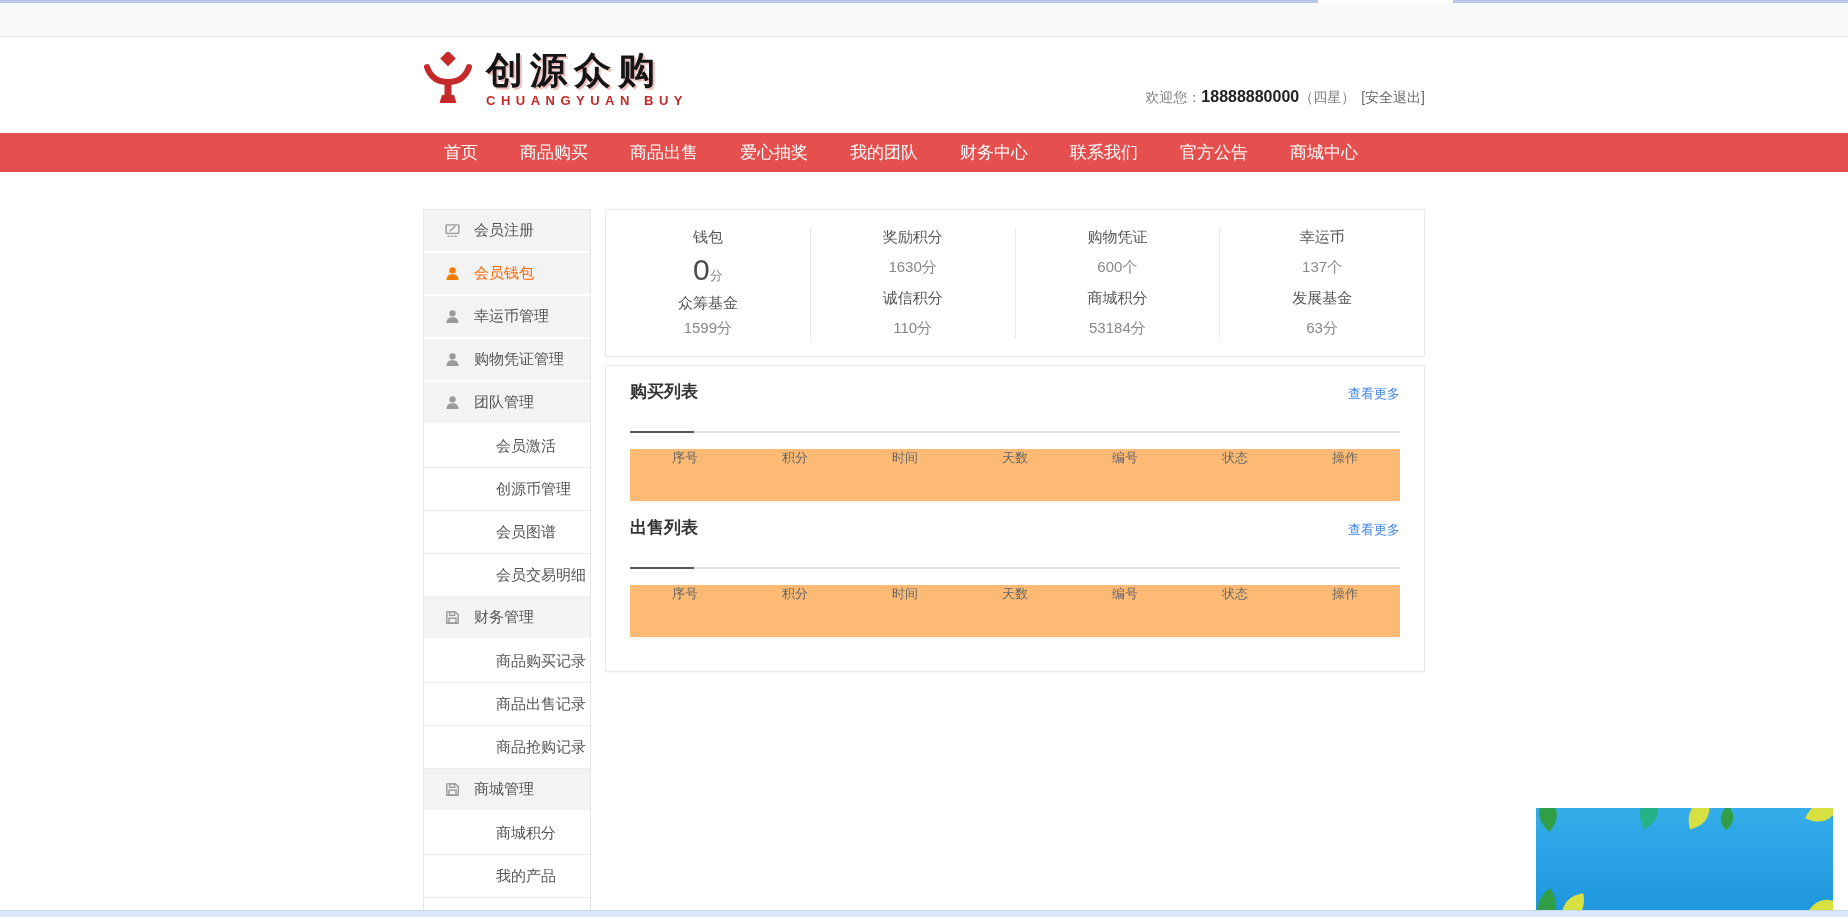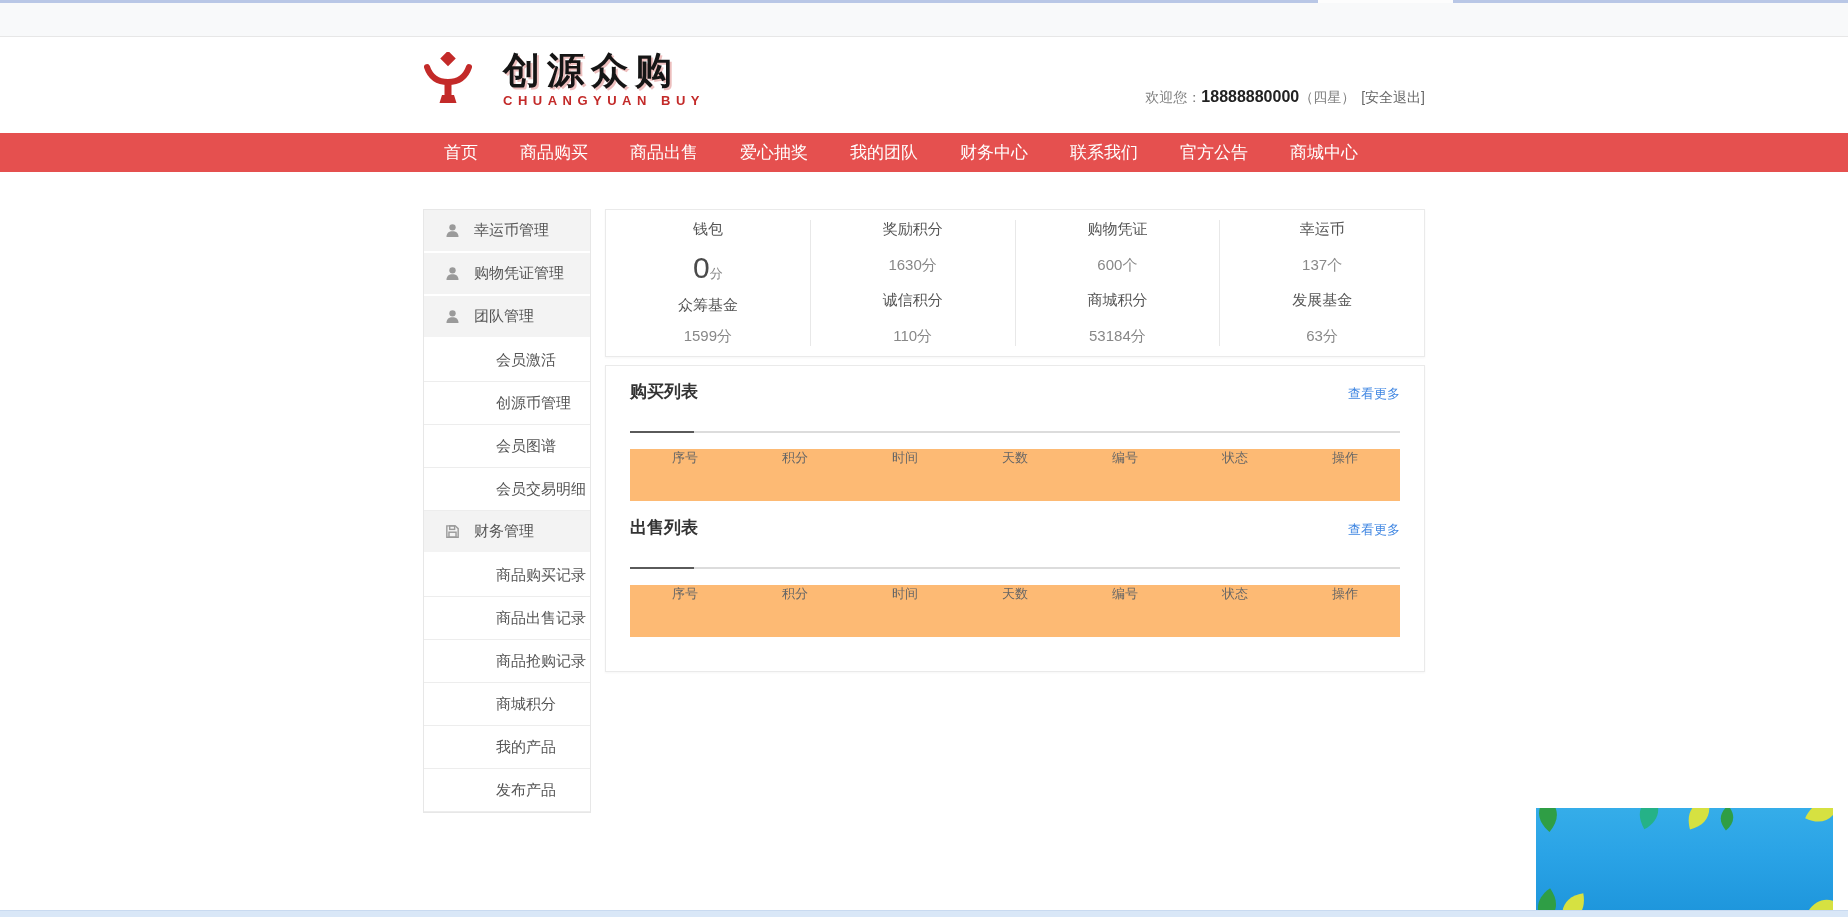--- a/index.html
+++ b/index.html
@@ -10,21 +10,21 @@
     --brand-red:#c32a29; --nav-red:#e5504f; --accent-orange:#f57c00;
     --link-blue:#4187e2; --widget-blue:#2aa3e6;
   }
   
   .top-strip { height:37px; background:#f8f9fa; border-bottom:1px solid #e7e7e7; position:relative; }
   .top-line { position:absolute; top:0; left:0; width:100%; height:3px; background:var(--top-line-blue,#b9c7e6); }
   .top-line-gap { position:absolute; top:0; left:1318px; width:135px; height:3px; background:#fdfdfd; }
   
   .header { height:80px; background:#fff; }
   .header-inner { width:1002px; margin:0 auto; height:100%; display:flex; align-items:center; justify-content:space-between; }
-  .logo { display:flex; align-items:center; gap:30px; margin-top:6px; }
+  .logo { display:flex; align-items:center; gap:13px; margin-top:6px; }
   .logo-mark svg { width:50px; height:56px; display:block; }
   .logo-cn { font-size:37px; font-weight:bold; color:#151515; letter-spacing:7px; line-height:1;
              text-shadow:2px 2px 0 rgba(195,42,41,0.30); white-space:nowrap; }
   .logo-en { font-size:13px; font-weight:bold; color:var(--brand-red); letter-spacing:5.5px; margin-top:4px; }
   .welcome { font-size:14px; color:#808080; align-self:flex-end; padding-bottom:10px; white-space:nowrap; }
   .welcome .phone { font-weight:bold; color:#222; font-size:16px; }
   .welcome .logout { color:#666; cursor:pointer; margin-left:6px; }
   
   .nav { background:var(--nav-red); height:39px; }
   .nav-inner { width:1002px; margin:16px auto; display:flex; list-style:none; }
@@ -35,21 +35,21 @@
   .side-item { height:43px; display:flex; align-items:center; font-size:15px; color:#555; cursor:pointer; }
   .side-item.parent { background:#f3f3f3; border-bottom:2px solid #fff; }
   .side-item.sub { background:#fff; border-bottom:1px solid #ededed; }
   .side-item .ic { width:17px; height:17px; margin-left:20px; margin-right:13px; color:#9a9a9a; display:flex; align-items:center; }
   .side-item.sub .label { margin-left:72px; }
   .side-item.active { color:#f60; }
   .side-item.active .ic { color:var(--accent-orange); }
   
   .content { flex:1; margin-left:14px; }
   .panel { background:#fff; border:1px solid #eaeaea; box-shadow:0 1px 2px rgba(0,0,0,0.04); }
-  .stats-panel { display:flex; height:148px; padding:10px 0; }
+  .stats-panel { display:flex; height:148px; padding:18px 0; }
   .stat-col { flex:1; text-align:center; display:flex; flex-direction:column; justify-content:space-between; }
   .stat-col + .stat-col { border-left:1px solid #e8e8e8; }
   .stat-label { font-size:15px; color:#555; }
   .stat-value { font-size:15px; color:#888; }
   .stat-value.big .num { font-size:30px; color:#4a4a4a; }
   .stat-value.big .unit { font-size:13px; color:#888; }
   .lists-panel { margin-top:8px; padding:14px 24px 34px; }
   .section + .section { margin-top:15px; }
   .sec-head { display:flex; justify-content:space-between; align-items:flex-end; border-bottom:2px solid #dcdcdc; padding-bottom:28px; position:relative; }
   .sec-title { font-size:17px; font-weight:bold; color:#333; }
@@ -110,20 +110,39 @@
       <li class="nav-item">联系我们</li>
       <li class="nav-item">官方公告</li>
       <li class="nav-item">商城中心</li>
     </ul>
 </div>
 
 <div class="main">
   <div class="sidebar" id="sidebar-list">
       <div class="side-item parent">
     <span class="ic">
+          <svg viewBox="0 0 24 24" width="17" height="17" fill="none" stroke="currentColor" stroke-width="2">
+            <rect x="3" y="4" width="18" height="12" rx="1"></rect>
+            <path d="M8 13 L16 6"></path>
+            <path d="M5 20 h14" stroke-dasharray="3 2"></path>
+          </svg>
+        </span>
+    <span class="label">会员注册</span>
+  </div>
+      <div class="side-item parent active">
+    <span class="ic">
+          <svg viewBox="0 0 24 24" width="17" height="17">
+            <circle cx="12" cy="7.5" r="4.5" fill="currentColor"></circle>
+            <path d="M3.5 21 C3.5 15.5 7 13 12 13 C17 13 20.5 15.5 20.5 21 Z" fill="currentColor"></path>
+          </svg>
+        </span>
+    <span class="label">会员钱包</span>
+  </div>
+      <div class="side-item parent">
+    <span class="ic">
           <svg viewBox="0 0 24 24" width="17" height="17">
             <circle cx="12" cy="7.5" r="4.5" fill="currentColor"></circle>
             <path d="M3.5 21 C3.5 15.5 7 13 12 13 C17 13 20.5 15.5 20.5 21 Z" fill="currentColor"></path>
           </svg>
         </span>
     <span class="label">幸运币管理</span>
   </div>
       <div class="side-item parent">
     <span class="ic">
           <svg viewBox="0 0 24 24" width="17" height="17">
@@ -172,20 +191,30 @@
 
     <span class="label">商品购买记录</span>
   </div>
       <div class="side-item sub">
 
     <span class="label">商品出售记录</span>
   </div>
       <div class="side-item sub">
 
     <span class="label">商品抢购记录</span>
+  </div>
+      <div class="side-item parent">
+    <span class="ic">
+          <svg viewBox="0 0 24 24" width="17" height="17" fill="none" stroke="currentColor" stroke-width="2">
+            <path d="M4 4 h12 l4 4 v12 h-16 z"></path>
+            <rect x="8" y="4" width="7" height="5"></rect>
+            <rect x="7" y="13" width="10" height="7"></rect>
+          </svg>
+        </span>
+    <span class="label">商城管理</span>
   </div>
       <div class="side-item sub">
 
     <span class="label">商城积分</span>
   </div>
       <div class="side-item sub">
 
     <span class="label">我的产品</span>
   </div>
       <div class="side-item sub">

